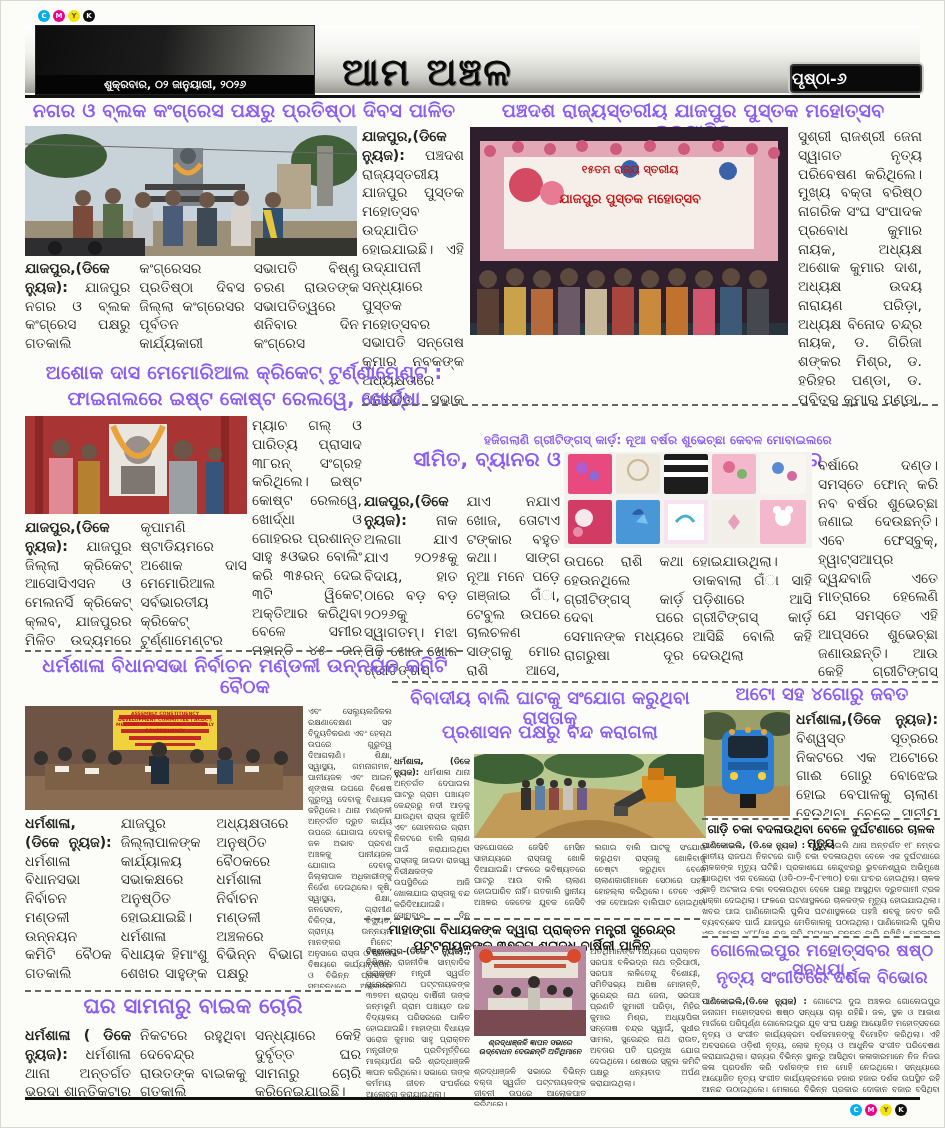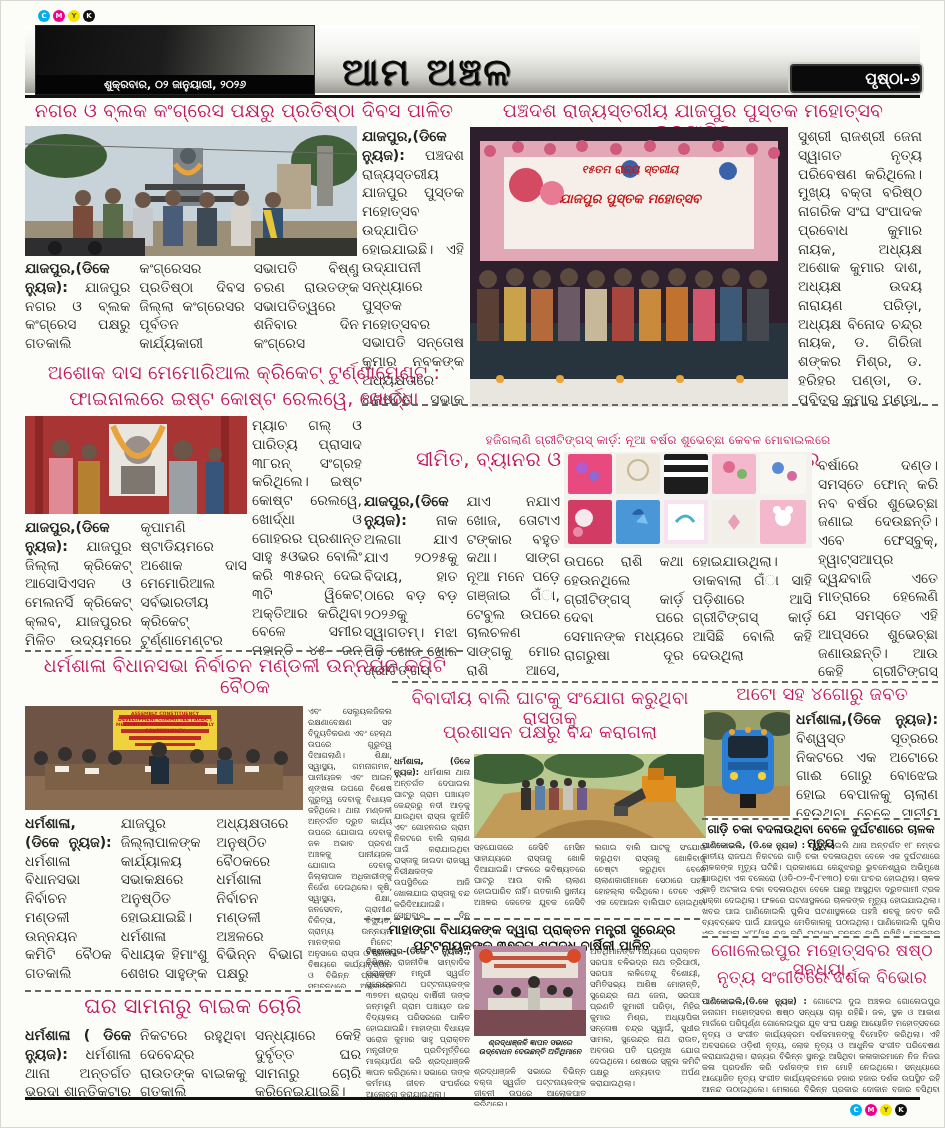--- a/index.html
+++ b/index.html
@@ -5,40 +5,40 @@
   html,body{margin:0;padding:0;background:#e8e8e4;}
   .page{position:relative;width:945px;height:1128px;margin:0 auto;background:#fcfcf9;
         font-family:"DejaVu Sans","Liberation Sans",sans-serif;color:#161616;overflow:hidden;
         box-shadow:inset 0 0 0 1px #d8d8d2;}
   .abs{position:absolute;}
   .cmyk{display:flex;gap:3px;}
   .cmyk .dot{width:12px;height:12px;border-radius:50%;color:#fff;font-size:7px;font-weight:bold;
              display:flex;align-items:center;justify-content:center;}
   .rule{background:#111;}
   .dashed{border-top:2px dashed #666;height:0;}
-  .hl{font-weight:400;text-align:center;line-height:1.12;letter-spacing:.2px;color:#be185d;}
+  .hl{font-weight:700;text-align:center;line-height:1.12;letter-spacing:.2px;color:#8b5cf6;}
   .subhl{font-weight:700;text-align:center;color:#0d0d0d;}
   .body-block{font-size:14px;line-height:1.34;text-align:justify;overflow:hidden;color:#222;}
   .cols2{column-count:2;column-gap:9px;}
   .cols3{column-count:3;column-gap:9px;}
   .dl{font-weight:700;}
   .photo{overflow:hidden;background:#ddd;}
   .photo svg{display:block;}
   .caption{font-size:7.6px;font-weight:700;text-align:center;line-height:1.25;overflow:hidden;}
   
   .mast{background:linear-gradient(100deg,#0d0d0d 0%,#1c1c1c 45%,#4a4a46 70%,#8b8b84 100%);
         border:1px solid #222;}
   .mast-title{color:#fff;font-weight:700;font-size:20px;letter-spacing:1px;
               text-shadow:0 0 6px #f5f0a0,0 0 2px #fff;padding:4px 10px 0 10px;}
   .mast-date{position:absolute;left:0;bottom:0;width:100%;background:#050505;color:#fff;
              font-size:11px;font-weight:700;text-align:center;padding:3px 0;}
   .sky{background:linear-gradient(180deg,#ffffff 0%,#f2f2ef 40%,#cfcfc9 75%,#9a9a92 100%);}
   .section-title{font-size:38px;font-weight:800;color:#0a0a0a;letter-spacing:2px;
                  text-shadow:1px 1px 0 #777;}
-  .pagenum{background:#0a0a0a;color:#fff;font-weight:700;font-size:16px;text-align:right;
+  .pagenum{background:#0a0a0a;color:#fff;font-weight:700;font-size:16px;text-align:left;
            border-radius:4px;border:2px solid #333;box-shadow:0 0 0 2px #cfcfc9;padding:3px 0;}
   .banner-text{position:absolute;color:#c01818;font-weight:700;text-align:center;line-height:1.2;}
 </style>
 </head>
 <body>
 
 <div class="page">
 
   <div class="abs cmyk" style="left:38px;top:10px;">
     <span class="dot" style="background:#00aeef">C</span>
@@ -96,21 +96,21 @@
   <div class="abs body-block cols3" style="left:25px;top:259px;width:334px;height:102px;">
     <span class="dl">ଯାଜପୁର,(ଡିକେ ନ୍ୟୁଜ):</span>
     <span>ଯାଜପୁର ନଗର ଓ ବ୍ଲକ କଂଗ୍ରେସ ପକ୍ଷରୁ ଗତକାଲି କଂଗ୍ରେସର ପ୍ରତିଷ୍ଠା ଦିବସ ଜିଲ୍ଲା କଂଗ୍ରେସର ପୂର୍ବତନ କାର୍ଯ୍ୟକାରୀ ସଭାପତି ବିଷ୍ଣୁ ଚରଣ ରାଉତଙ୍କ ସଭାପତିତ୍ୱରେ ଶନିବାର ଦିନ କଂଗ୍ରେସ କାର୍ଯ୍ୟାଳୟରେ ପାଳିତ ହୋଇଯାଇଛି। ଏହି ଅବସରରେ ନଗର କଂଗ୍ରେସ ସଭାପତି ନାରାୟଣ ସାମଲ କଂଗ୍ରେସ ପତାକା ଉତ୍ତୋଳନ କରିଥିଲେ। ପରେ ଗାନ୍ଧି ଛକ ଠାରେ ଜାତିର ପିତା ମହାତ୍ମା ଗାନ୍ଧୀଙ୍କ ପ୍ରତିମୂର୍ତ୍ତିରେ ମାଲ୍ୟାର୍ପଣ କରାଯାଇଥିଲା। ପ୍ରତିଷ୍ଠା ଦିବସରେ ସନ୍ତୋଷ କୁମାର ନଦ, ବଂଶିଧର କୁମାର ଦାଶ, ଗୋବିନ୍ଦ ସାହୁ, କଲିକତା ରାଉତ, ରଘୁନାଥ ସାହୁ, ଦିବ୍ୟଧର ଦାରିକି, ନିରଞ୍ଜନ ସାମଲ, ସନ୍ତୋଷ ସାହୁ, ଅରଜିତ ନାୟକ, ପ୍ରଫୁଲ୍ଲ ଜେନା, ସାଲତାଜ ହୁସେନ, ଅବତାର ହୁସେନ ଖାନ, ଅବଦୁଲ ସଖିମ, ଅକ୍ଷୟ ଶତପଥୀ, ମାନସ ପଣ୍ଡା, ବିଜୟ ମହାପାତ୍ର, ବିଦ୍ୟୁତ ମହାପାତ୍ର, ହୃଷିକେଶ ପତି ପ୍ରମୁଖ ଯୋଗ ଦେଇଥିଲେ। ଶେଷରେ ବ୍ଲକ କଂଗ୍ରେସ ସଭାପତି ଗଦାଧର ଦାସ ଧନ୍ୟବାଦ ଅର୍ପଣ କରିଥିଲେ।</span>
   </div>
 
   <div class="abs hl" style="left:466px;top:100px;width:454px;font-size:19px;">ପଞ୍ଚଦଶ ରାଜ୍ୟସ୍ତରୀୟ ଯାଜପୁର ପୁସ୍ତକ ମହୋତ୍ସବ ଉଦ୍‌ଯାପିତ</div>
   <div class="abs body-block" style="left:362px;top:127px;width:102px;height:278px;">
     <span class="dl">ଯାଜପୁର,(ଡିକେ ନ୍ୟୁଜ):</span>
     <span>ପଞ୍ଚଦଶ ରାଜ୍ୟସ୍ତରୀୟ ଯାଜପୁର ପୁସ୍ତକ ମହୋତ୍ସବ ଉଦ୍‌ଯାପିତ ହୋଇଯାଇଛି। ଏହି ଉଦ୍‌ଯାପନୀ ସନ୍ଧ୍ୟାରେ ପୁସ୍ତକ ମହୋତ୍ସବର ସଭାପତି ସନ୍ତୋଷ କୁମାର ନବକଙ୍କ ଅଧ୍ୟକ୍ଷତାରେ ଅନୁଷ୍ଠିତ ସଭାକୁ ସାଂସଦ ଡ. ଉଭୟ ନାରାୟଣ ବେହେରା ପ୍ରଦୀପ ପ୍ରଜ୍ୱଳନ ପୂର୍ବକ ମା' ସରସ୍ୱତୀଙ୍କ ଫଟୋରେ ମାଲ୍ୟାର୍ପଣ କରି ଉଦ୍‌ଘାଟନ କରିଥିଲେ। ସଂଗଠନ ସଂପାଦକ ହୃଷିକେଶ ପତି ଅତିଥି ପରିଚୟ ପ୍ରଦାନ କରିଥିଲେ। ସଂପାଦକ ଡ. କାହ୍ନୁ ଚରଣ ମିଶ୍ର ଚଳିତ ବର୍ଷ ପୁସ୍ତକ ମହୋତ୍ସବର ସାରସ୍ୱତ ସମାବେଶ ସଂପର୍କରେ ବିସ୍ତୃତ ବିବରଣୀ ପ୍ରଦାନ କରିଥିଲେ। ଉଦ୍‌ଘାଟନ ଭାବେ ସାଂସଦ ଡ. ବେହେରା ଯୋଗଦେଇ ପୁସ୍ତକ ମହୋତ୍ସବ ପାଇଁ କାର୍ଯ୍ୟର ଭୂୟସୀ ପ୍ରଶଂସା କରିଥିଲେ।</span>
   </div>
-  <div class="abs photo" style="left:470px;top:127px;width:318px;height:280px;font-style:italic;">
+  <div class="abs photo" style="left:470px;top:127px;width:318px;height:208px;">
     <svg width="318" height="280" viewBox="0 0 318 280">
       <rect width="318" height="280" fill="#2d1f2b"></rect>
       <rect x="10" y="14" width="298" height="120" fill="#e3a8b6"></rect>
       <rect x="34" y="30" width="250" height="92" fill="#f6efe9"></rect>
       <g fill="#cf5a7d">
         <circle cx="20" cy="24" r="6"></circle>
           <circle cx="48" cy="20" r="6"></circle>
           <circle cx="80" cy="22" r="6"></circle>
         <circle cx="112" cy="19" r="6"></circle>
           <circle cx="146" cy="22" r="6"></circle>

